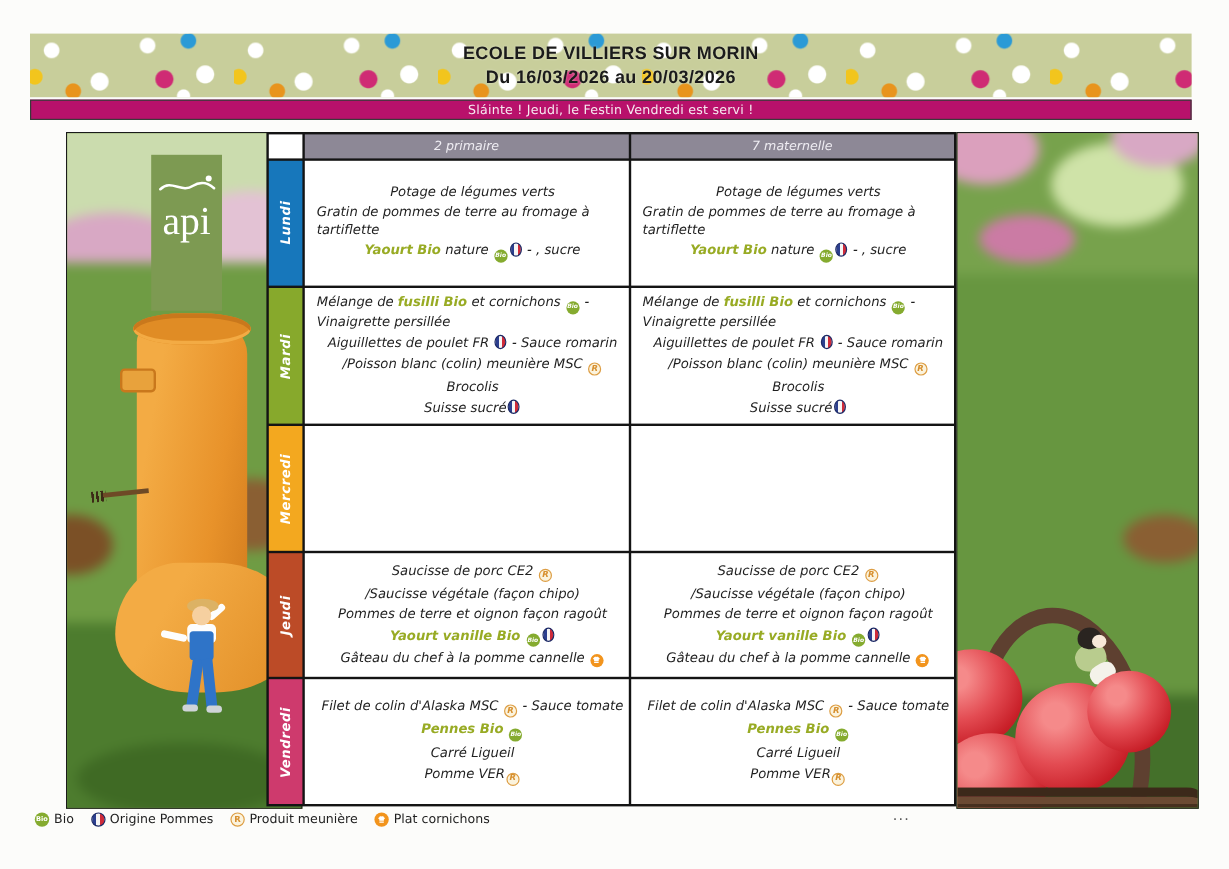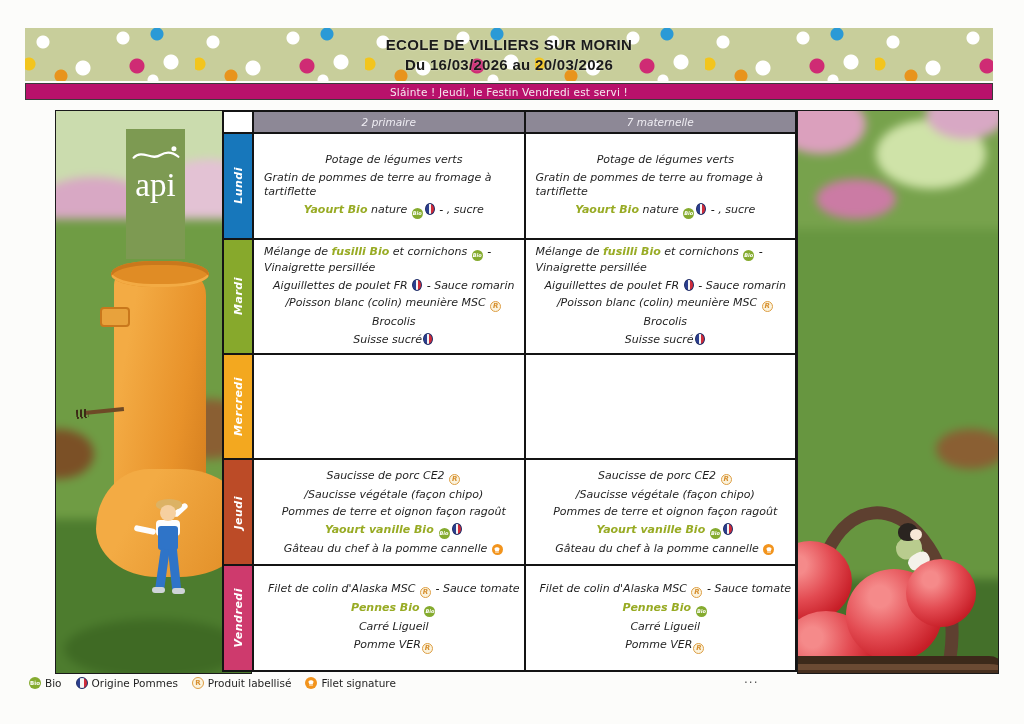--- a/index.html
+++ b/index.html
@@ -279,25 +279,25 @@
     <span class="leg-item">
       <span class="mi mi-bio">Bio</span>
       <span>Bio</span>
     </span>
     <span class="leg-item">
       <span class="mi mi-france"></span>
       <span>Origine Pommes</span>
     </span>
     <span class="leg-item">
       <span class="mi mi-label">R</span>
-      <span>Produit labellisé</span>
+      <span>Produit meunière</span>
     </span>
     <span class="leg-item">
       <span class="mi mi-signature">
         <svg viewBox="0 0 10 10">
           <path fill="#fff" d="M2.6 6.2 L2.6 4.6 C1.4 4.5 1.2 2.9 2.5 2.7 C2.8 1.6 4.2 1.3 5 1.9 C5.8 1.3 7.2 1.6 7.5 2.7 C8.8 2.9 8.6 4.5 7.4 4.6 L7.4 6.2 Z"></path>
           <rect x="2.6" y="6.9" width="4.8" height="1.3" rx="0.4" fill="#fff"></rect>
         </svg>
       </span>
-      <span>Filet signature</span>
+      <span>Plat cornichons</span>
     </span>
   </div>
 <div class="footer-marks">...</div>
 
 </body></html>

